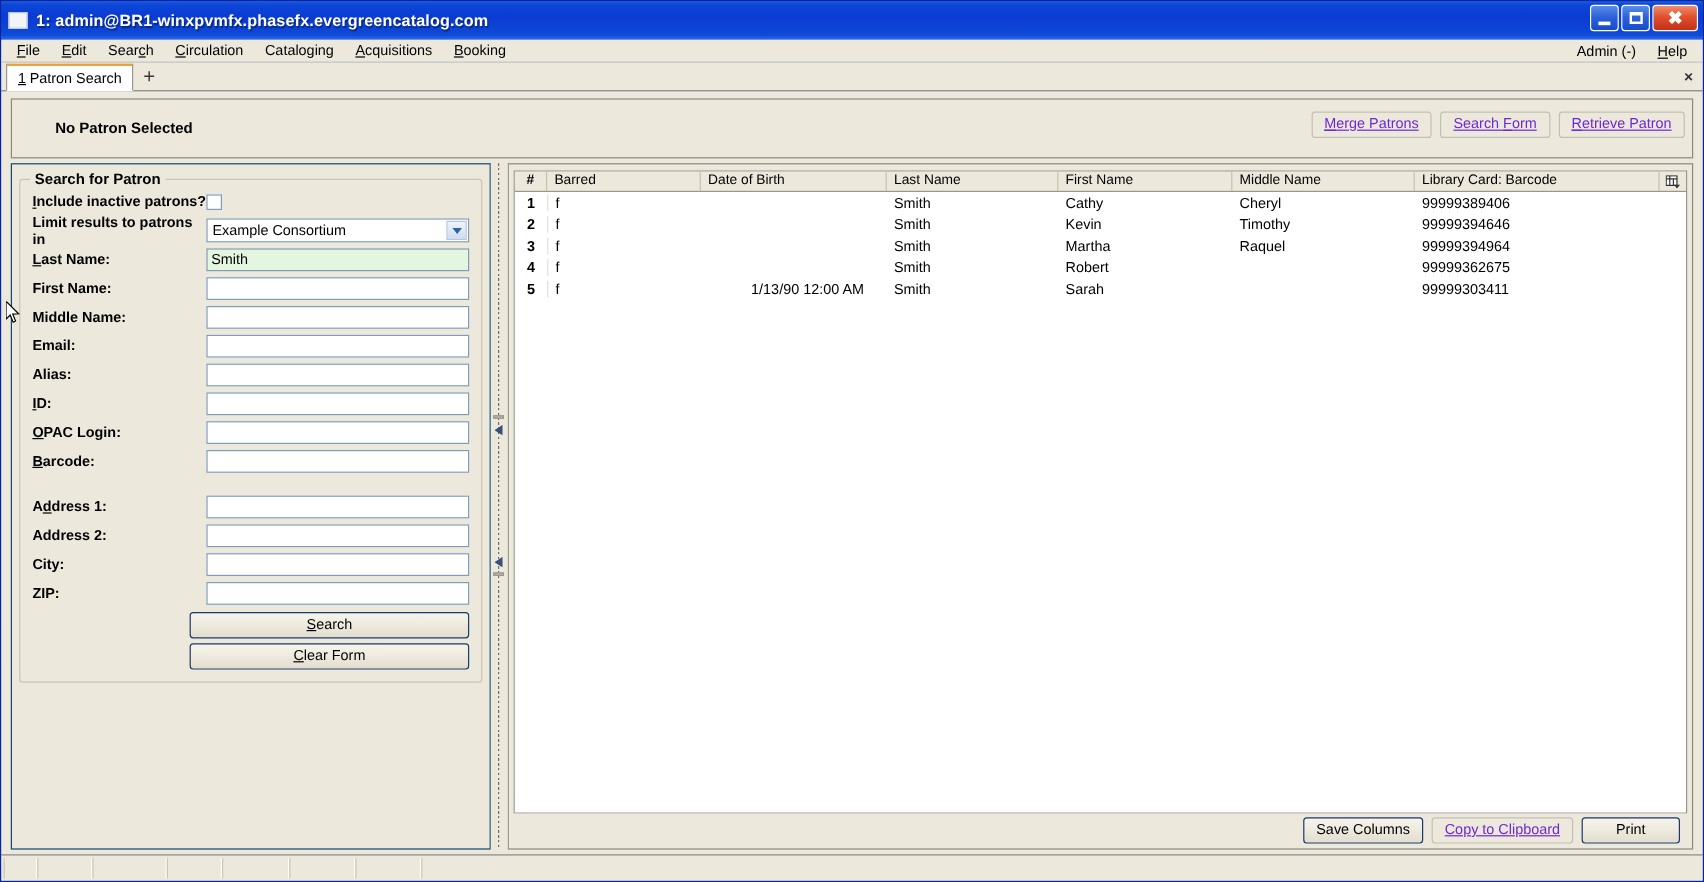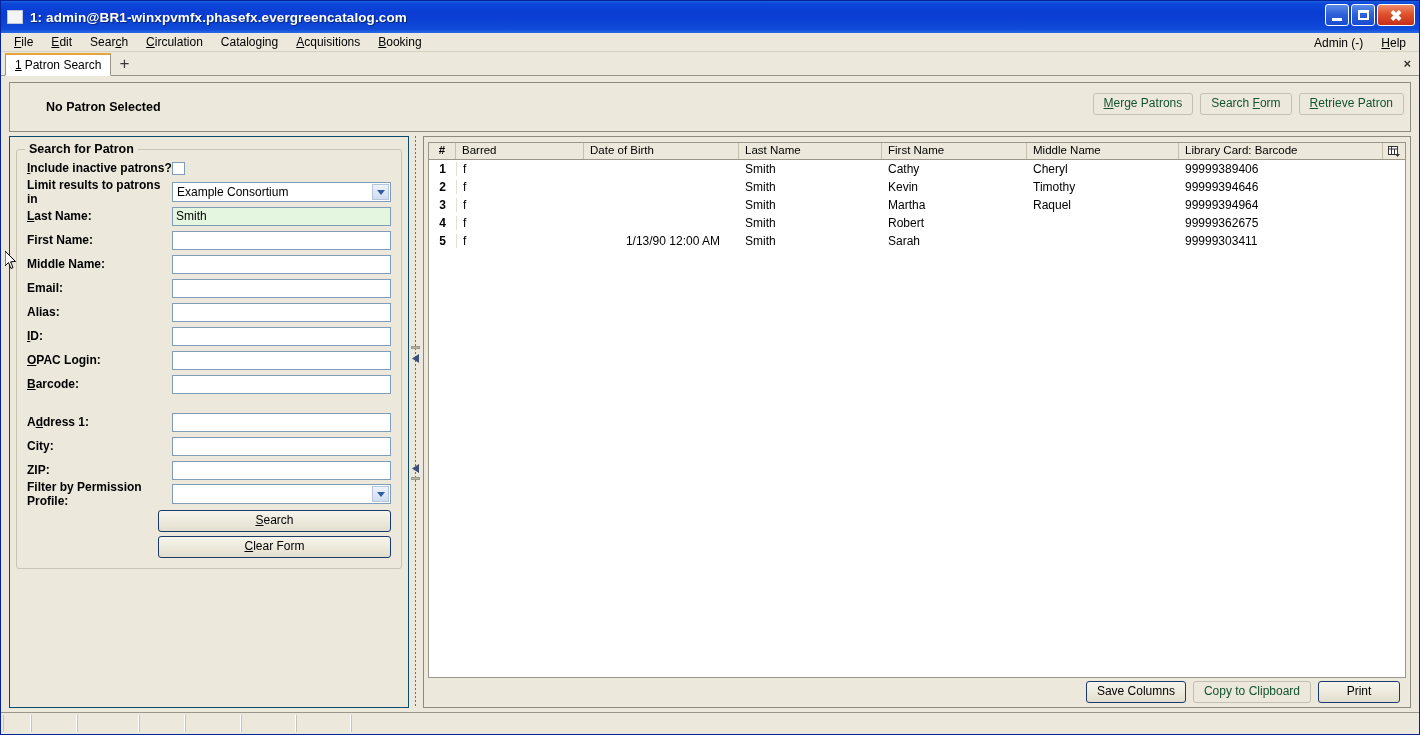--- a/index.html
+++ b/index.html
@@ -160,23 +160,24 @@
     padding: 3px 10px 4px 10px;
     background: linear-gradient(to bottom, #f7f5ec 0%, #ece9dc 55%, #e2dece 100%);
     border: 1px solid #8d8a7e;
     border-radius: 3px;
     color: #000;
     cursor: default;
     white-space: nowrap;
     line-height: 1.1;
   }
   .btn.disabled {
-    color: #14532d;
+    color: #6d28d9;
     border-color: #c3c0b3;
     background: #ece9dc;
+    text-decoration: underline;
   }
   .btn.default {
     border: 1px solid #1b3a6b;
     border-radius: 3px;
   }
 
   
   .panes {
     flex: 1 1 auto;
     display: flex;
@@ -514,35 +515,32 @@
             <input class="inp" value="" style="">
           </div>
 
           <div class="spacer-row"></div>
 
           <div class="form-row">
             <div class="lbl">A<span class="ul">d</span>dress 1:</div>
             <input class="inp" value="" style="">
           </div>
           <div class="form-row">
+            <div class="lbl">Address 2:</div>
+            <input class="inp" value="" style="">
+          </div>
+          <div class="form-row">
             <div class="lbl">City:</div>
             <input class="inp" value="" style="">
           </div>
           <div class="form-row">
             <div class="lbl">ZIP:</div>
             <input class="inp" value="" style="">
           </div>
 
-          <div class="form-row">
-            <div class="lbl">Filter by Permission Profile:</div>
-            <div class="sel">
-              <span></span>
-              <span class="chev"></span>
-            </div>
-          </div>
 
           <div class="btn-row">
             <button class="btn default btn-wide"><span class="ul">S</span>earch</button>
           </div>
           <div class="btn-row">
             <button class="btn default btn-wide"><span class="ul">C</span>lear Form</button>
           </div>
         </div>
       </div>
 

